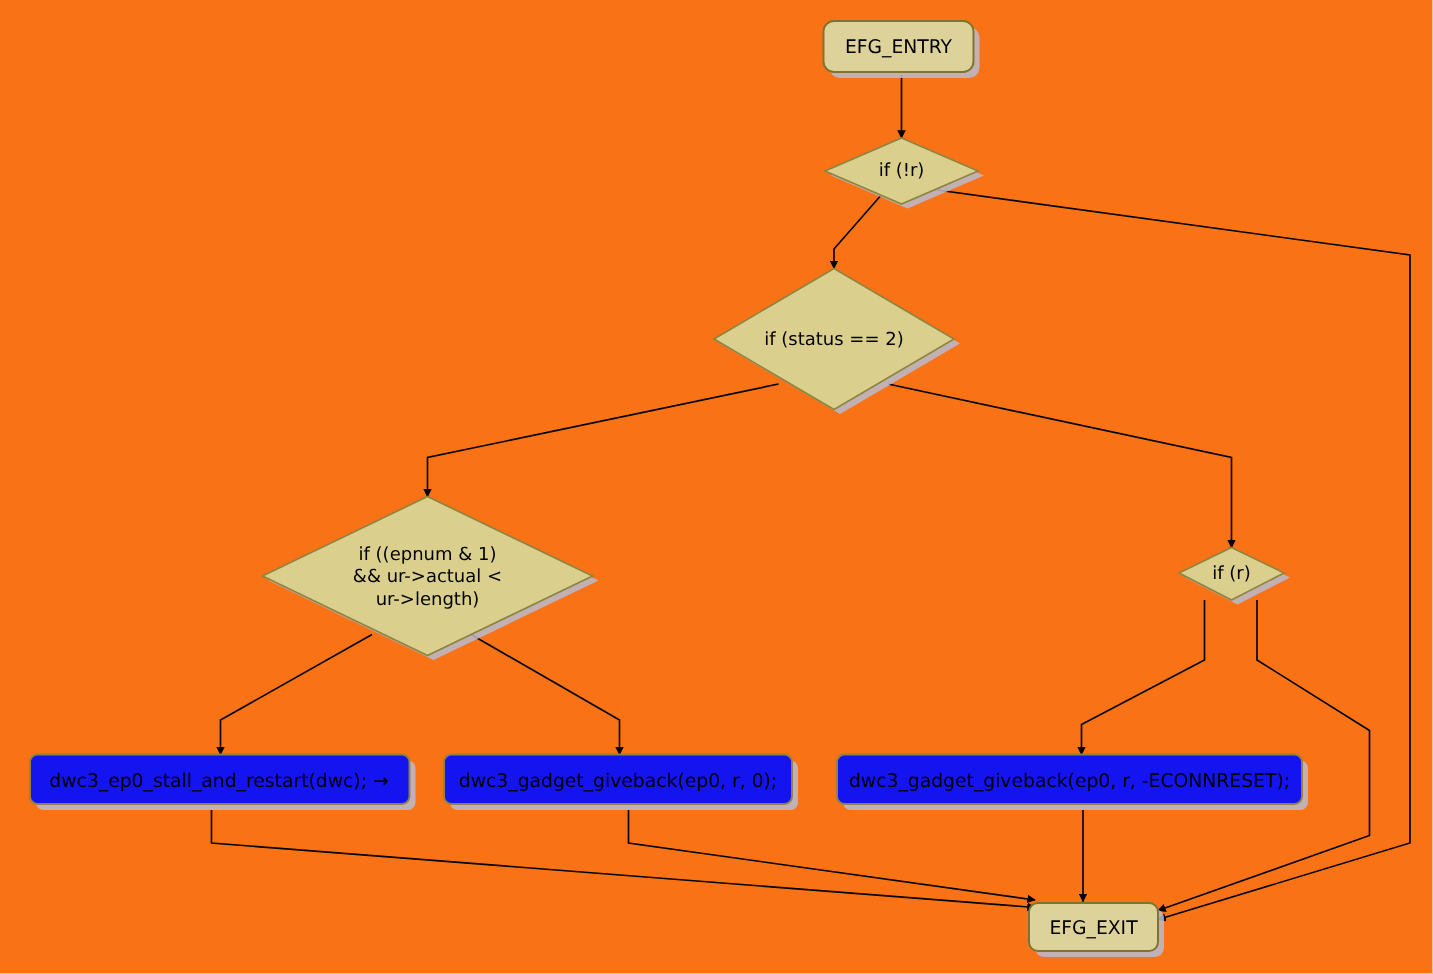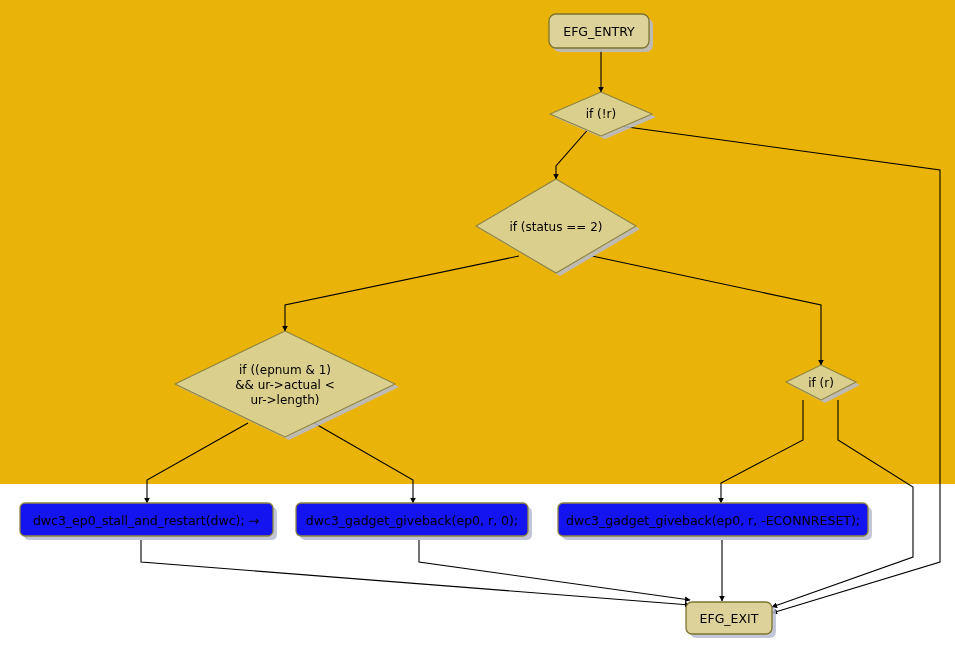--- a/index.html
+++ b/index.html
@@ -9,22 +9,22 @@
   }
   body {
     width: 955px;
     height: 649px;
     font-family: "DejaVu Sans", sans-serif;
     overflow: hidden;
   }
   #canvas {
     position: relative;
     width: 955px;
-    height: 484px;
-    background: #eab308;
+    height: 649px;
+    background: #f97316;
   }
   svg.flow {
     position: absolute;
     top: 0;
     left: 0;
     width: 955px;
     height: 649px;
   }
   .edge {
     fill: none;

